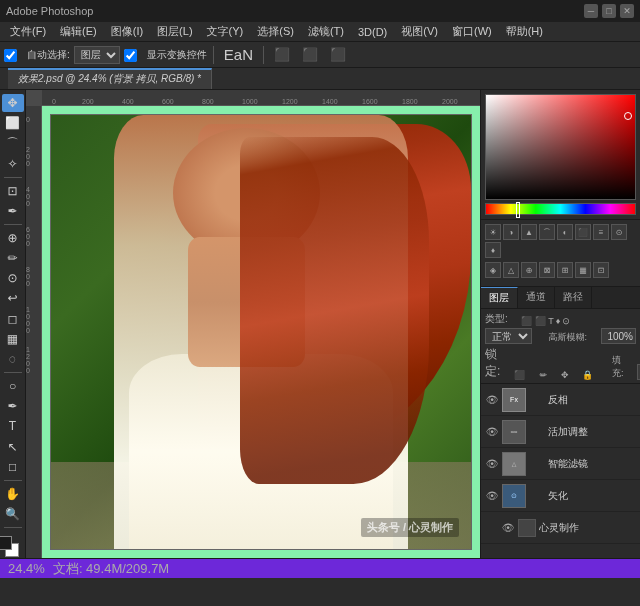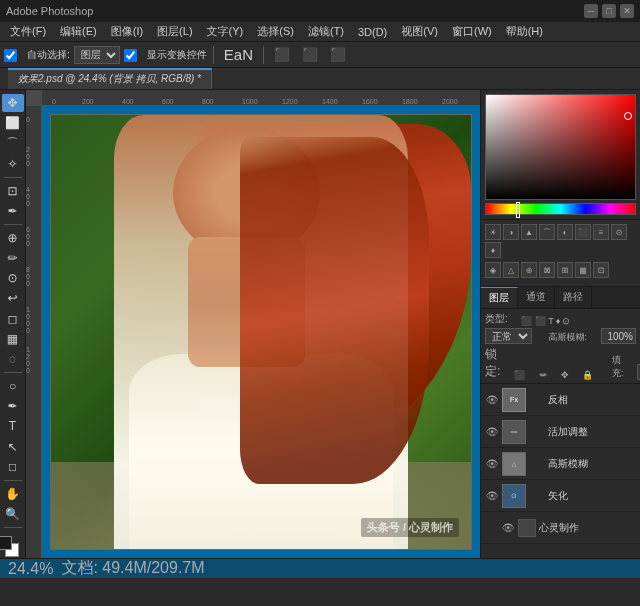--- a/index.html
+++ b/index.html
@@ -443,27 +443,27 @@
       overflow: hidden;
       text-overflow: ellipsis;
     }
     .layer-indent {
       padding-left: 16px;
     }
 
     
     #bottom-bar {
       height: 20px;
-      background: #0c4a6e;
+      background: #6d28d9;
       border-top: 1px solid #1a1a1a;
       display: flex;
       align-items: center;
       padding: 0 8px;
       gap: 8px;
-      font-size: 16px;
+      font-size: 13px;
       color: #aaa;
     }
     .bottom-info {
       display: flex;
       align-items: center;
       gap: 4px;
     }
 
     
     ::-webkit-scrollbar { width: 8px; height: 8px; }
@@ -600,21 +600,21 @@
           <span style="font-size:7px; color:#888; height:30px; display:flex; align-items:flex-start;">0</span>
           <span style="font-size:7px; color:#888; height:40px; display:flex; align-items:flex-start;">2<br>0<br>0</span>
           <span style="font-size:7px; color:#888; height:40px; display:flex; align-items:flex-start;">4<br>0<br>0</span>
           <span style="font-size:7px; color:#888; height:40px; display:flex; align-items:flex-start;">6<br>0<br>0</span>
           <span style="font-size:7px; color:#888; height:40px; display:flex; align-items:flex-start;">8<br>0<br>0</span>
           <span style="font-size:7px; color:#888; height:40px; display:flex; align-items:flex-start;">1<br>0<br>0<br>0</span>
           <span style="font-size:7px; color:#888; height:40px; display:flex; align-items:flex-start;">1<br>2<br>0<br>0</span>
         </div>
       </div>
 
-      <div id="canvas-content" style="position:relative; flex:1; overflow:hidden; background:#0369a1;">
+      <div id="canvas-content" style="position:relative; flex:1; overflow:hidden; background:#86efac;">
 
         <div id="canvas-image" style="position:absolute; top:8px; left:8px; right:8px; bottom:8px; background:#111; border:1px solid #666;">
 
           <div class="photo-bg-green"></div>
 
           <div class="photo-path"></div>
 
           <div class="photo-hair"></div>
 
           <div class="photo-woman">
@@ -730,21 +730,21 @@
           <div style="width:16px;"></div>
           <div class="layer-name">活加调整</div>
         </div>
 
         <div class="layer-item">
           <div class="layer-eye">👁</div>
           <div class="layer-thumb" style="background:#777;">
             <span style="font-size:6px; color:#ccc;">△</span>
           </div>
           <div style="width:16px;"></div>
-          <div class="layer-name">高斯模糊</div>
+          <div class="layer-name">智能滤镜</div>
         </div>
 
         <div class="layer-item">
           <div class="layer-eye">👁</div>
           <div class="layer-thumb" style="background:#3a5a7a;">
             <span style="font-size:7px; color:#9cf;">⊙</span>
           </div>
           <div style="width:16px;"></div>
           <div class="layer-name">矢化</div>
         </div>

